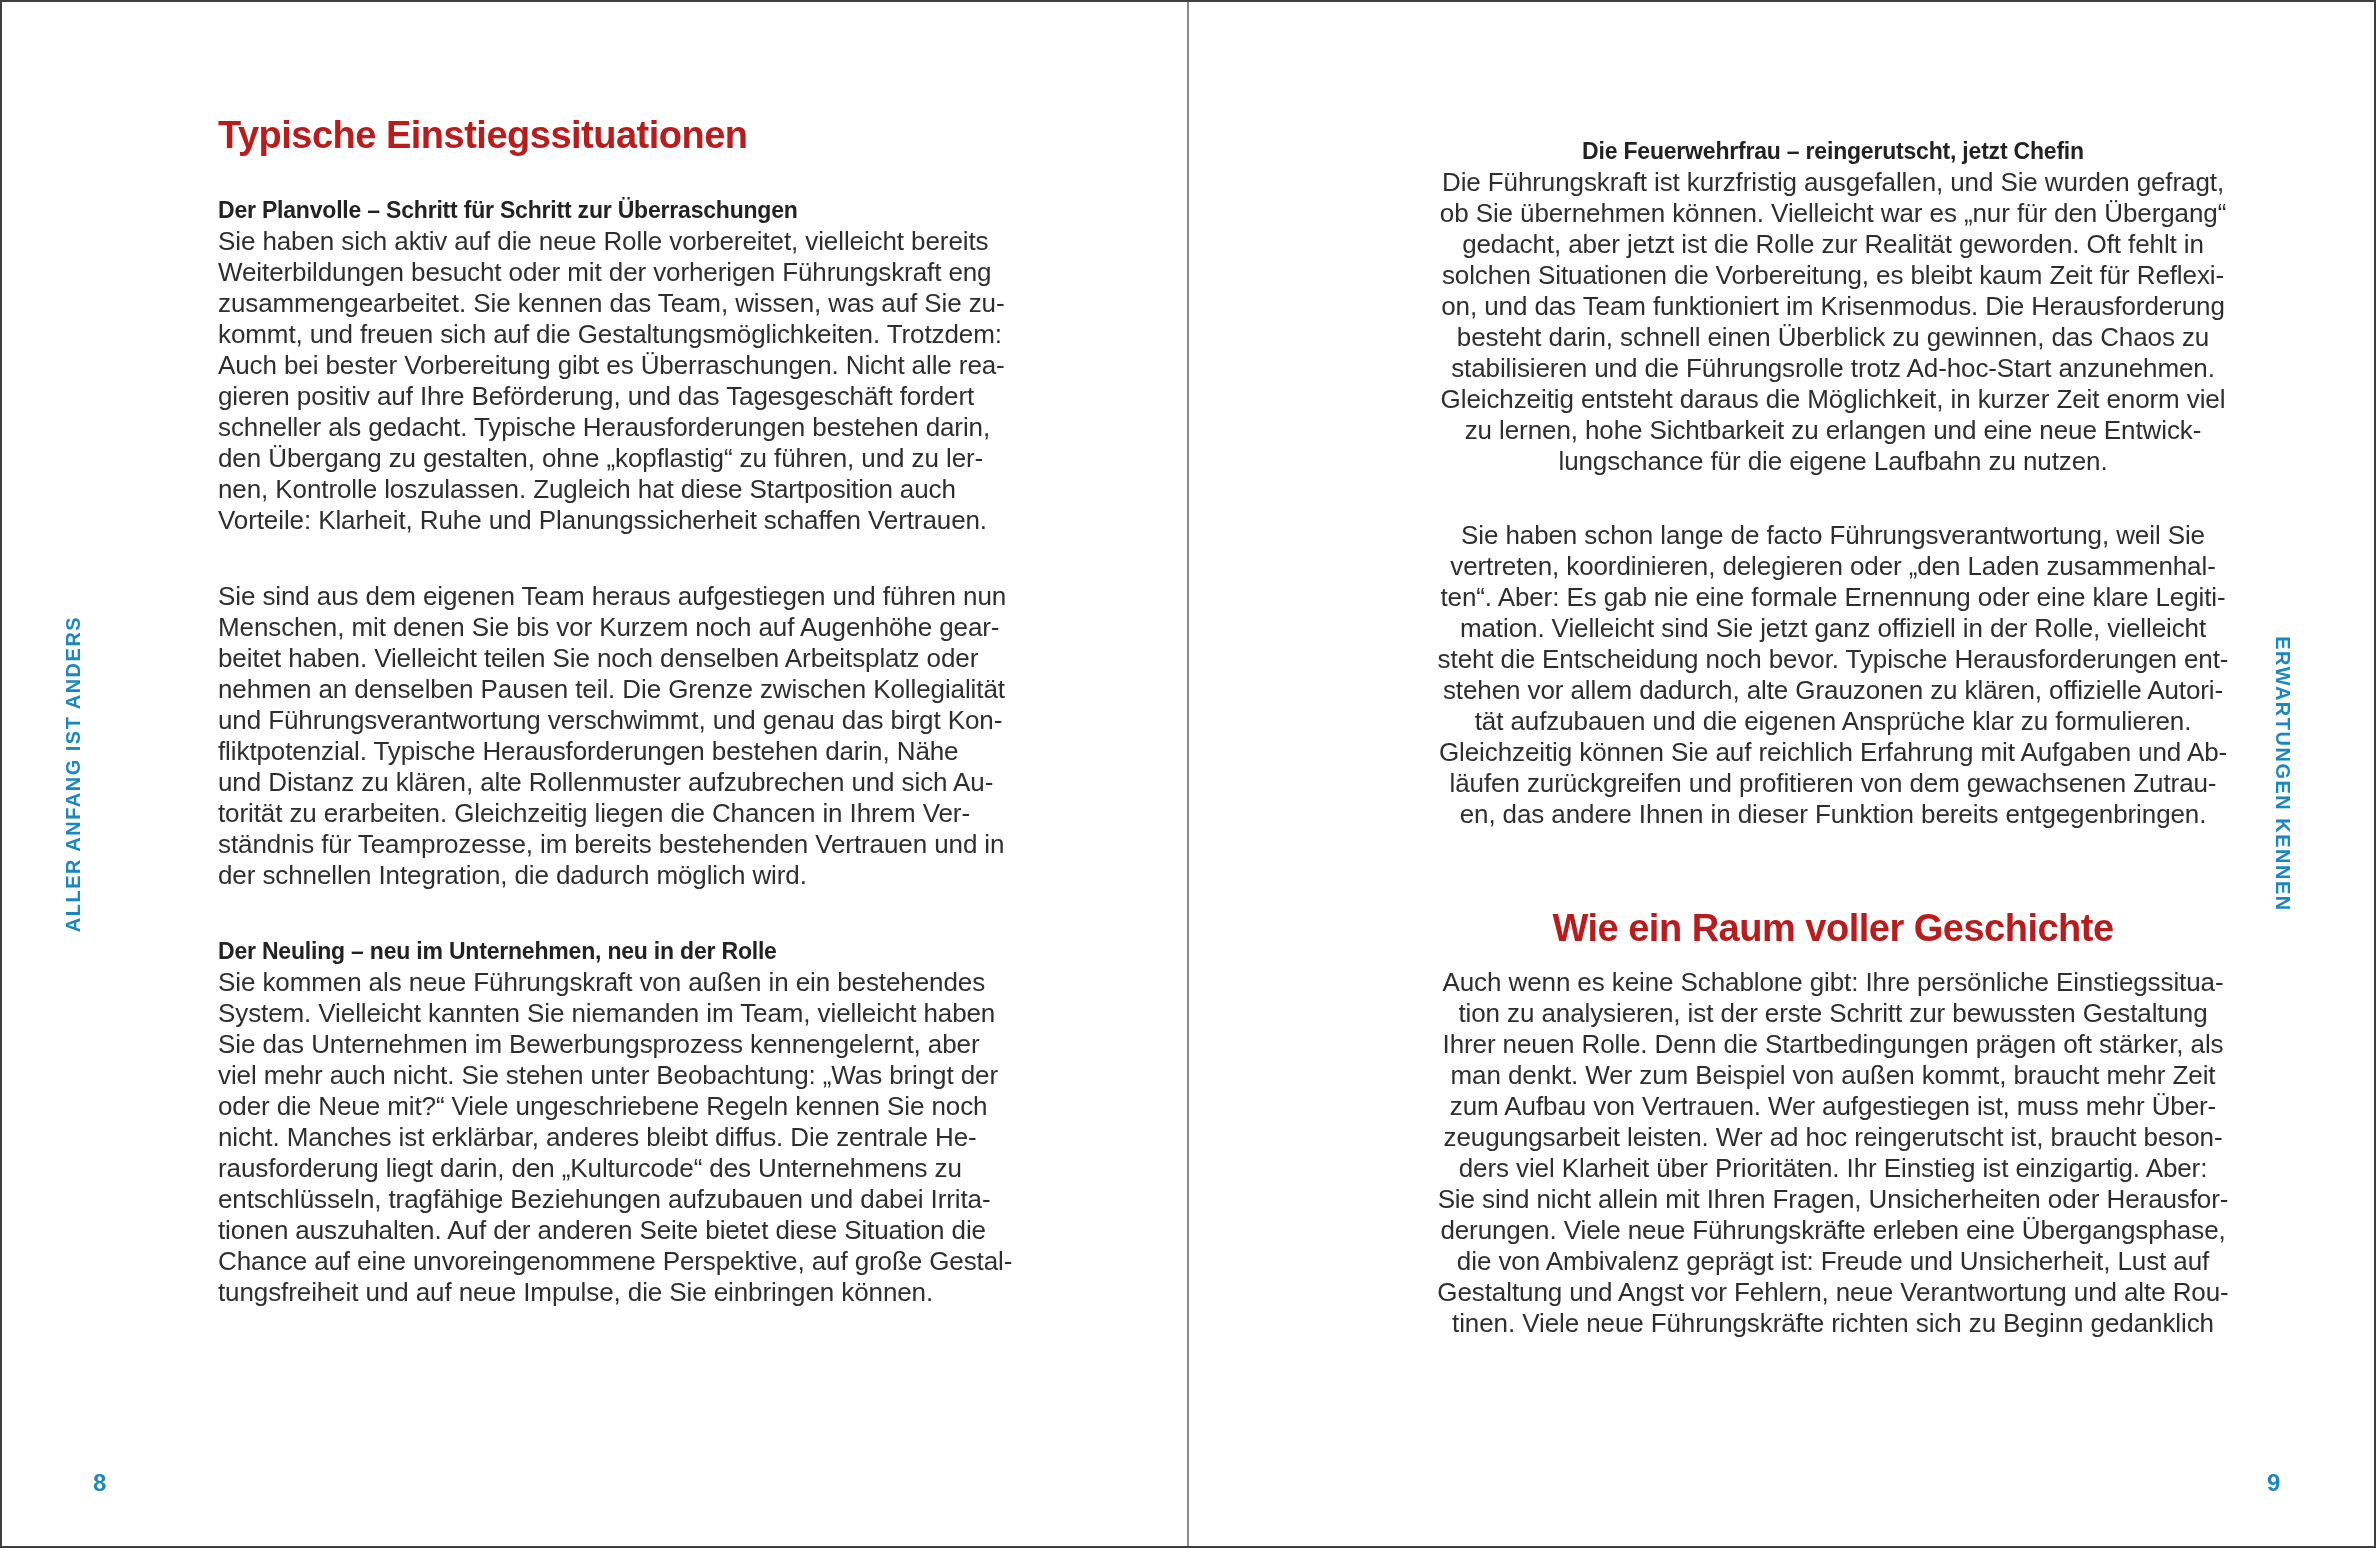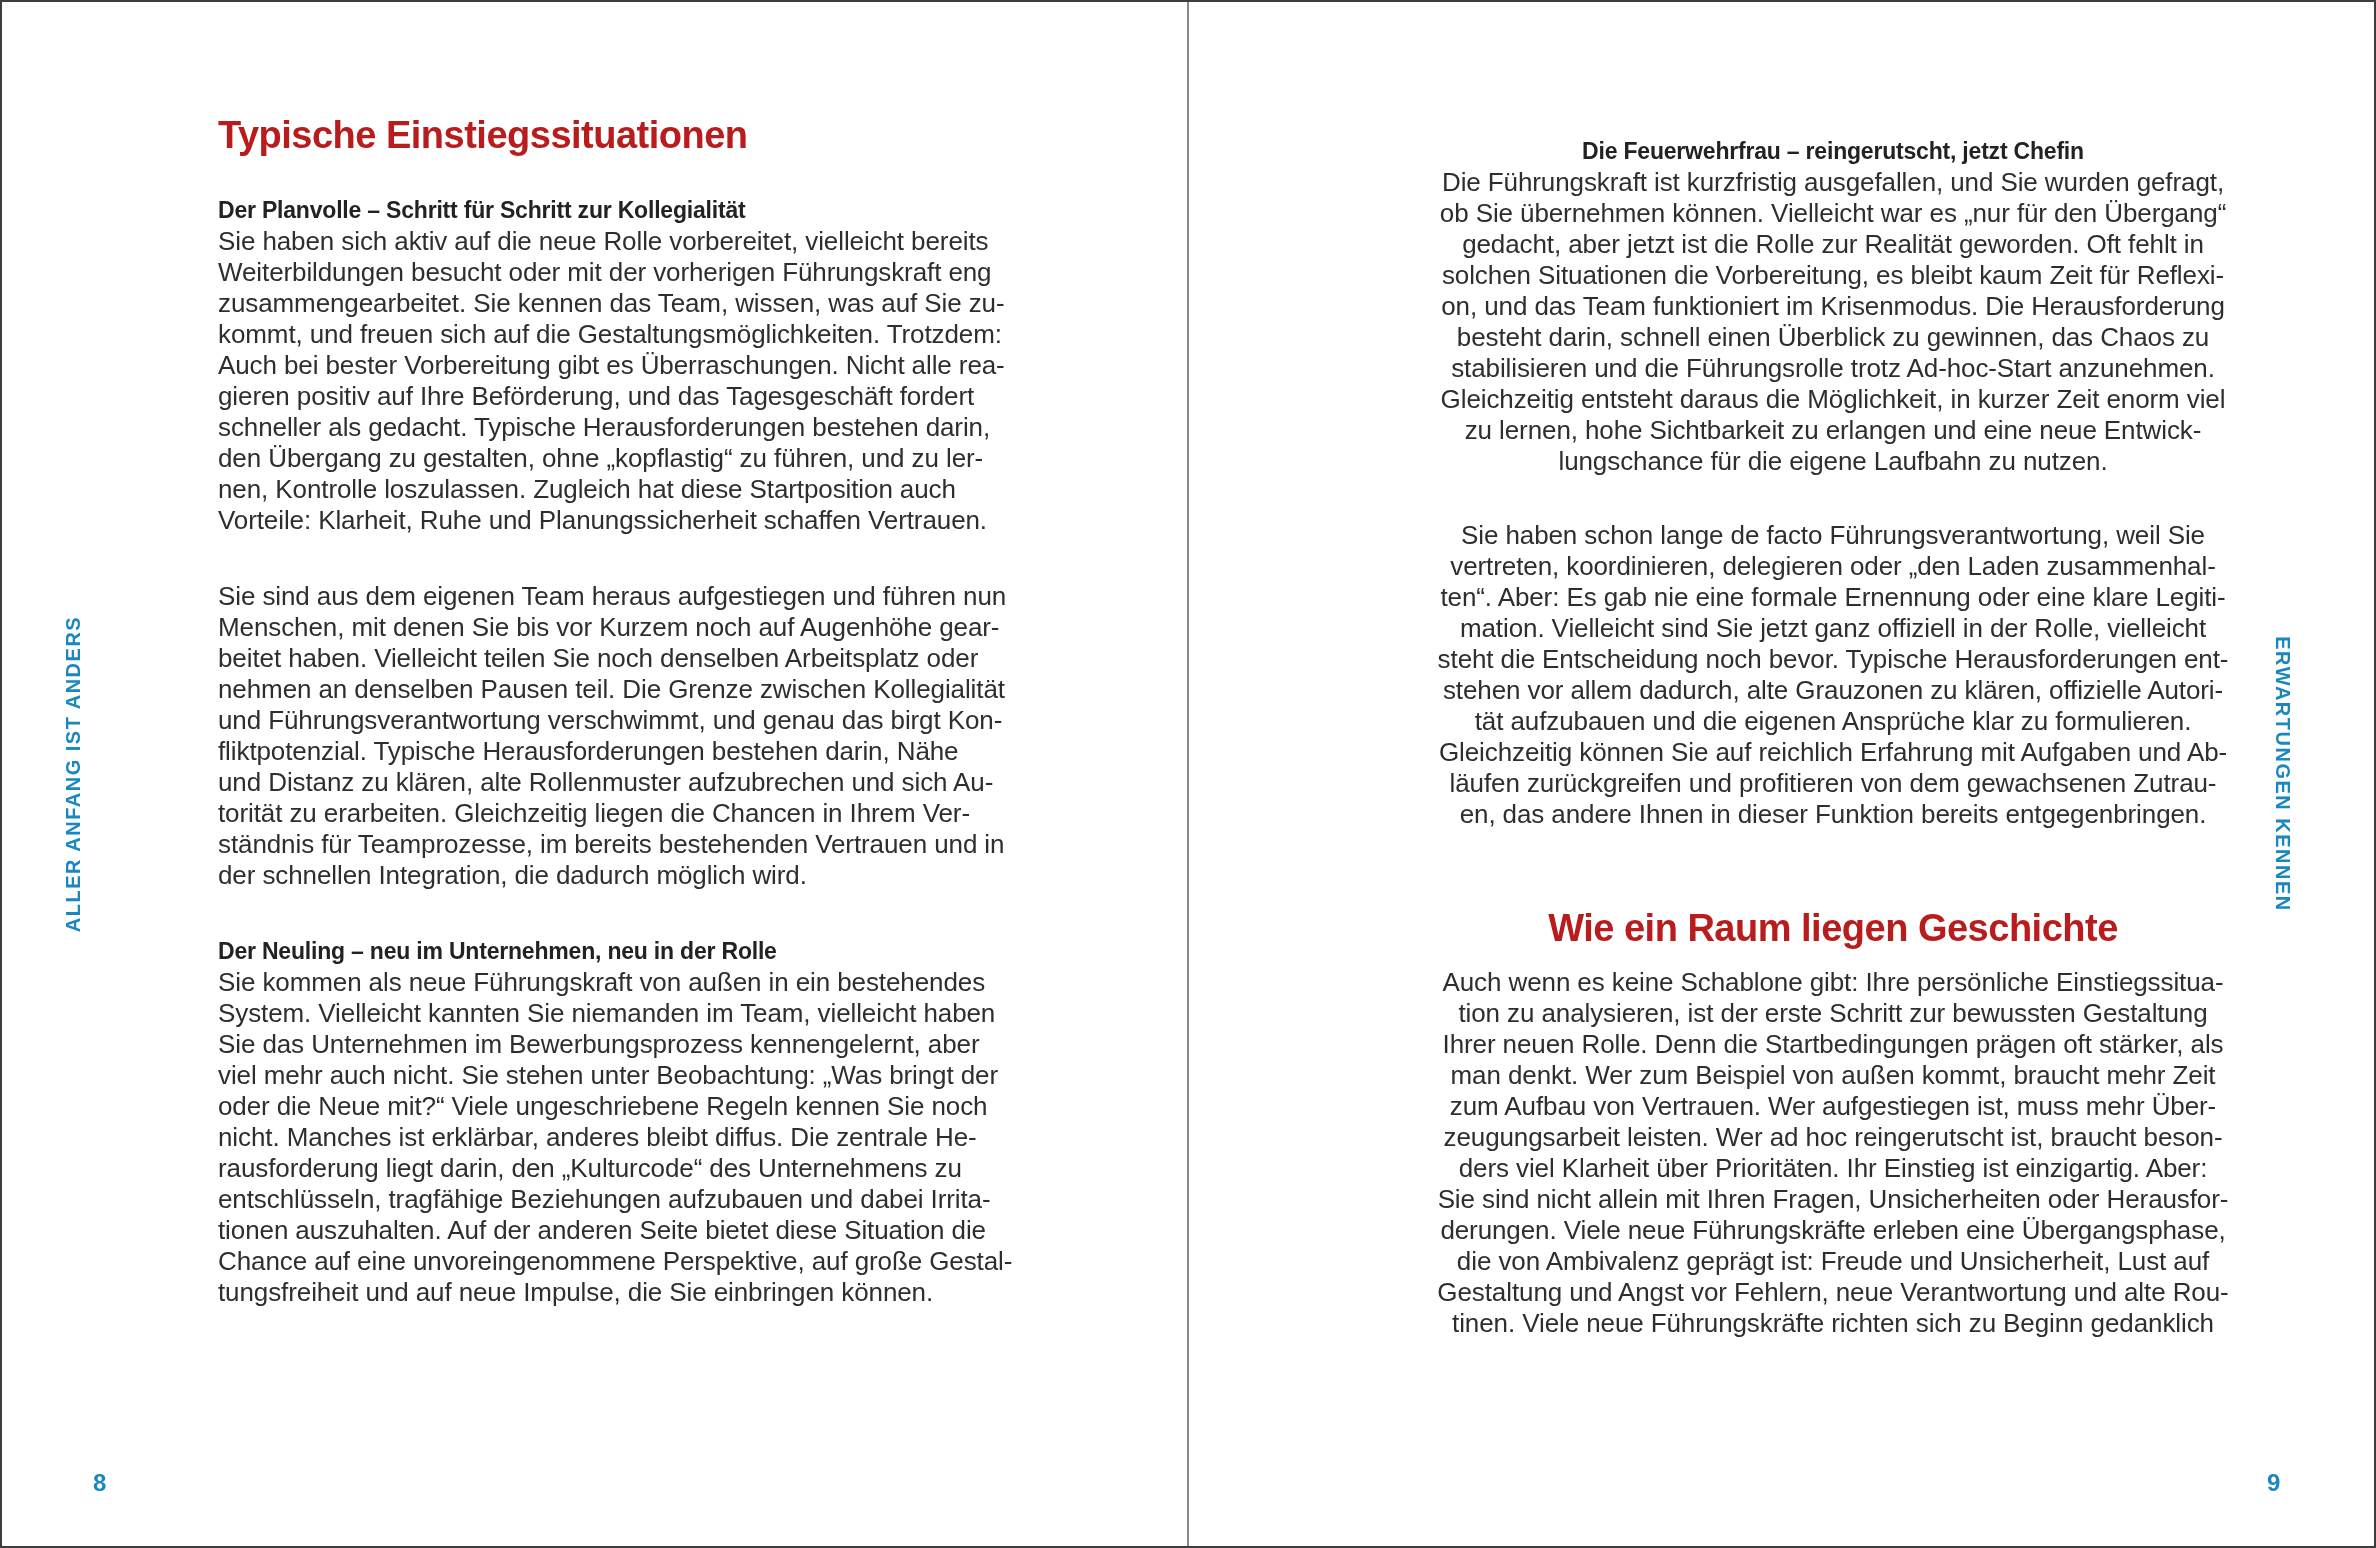--- a/index.html
+++ b/index.html
@@ -103,21 +103,21 @@
 </head>
 <body>
 
 <div class="spread">
 
   <div class="page page-left">
     <div class="content content-left">
       <h1 class="display">Typische Einstiegssituationen</h1>
 
       <section>
-        <p class="sec-title">Der Planvolle – Schritt für Schritt zur Kollegialität</p>
+        <p class="sec-title">Der Planvolle – Schritt für Schritt zur Überraschungen</p>
         <p class="sec-lines">Sie haben sich aktiv auf die neue Rolle vorbereitet, vielleicht bereits
 Weiterbildungen besucht oder mit der vorherigen Führungskraft eng
 zusammengearbeitet. Sie kennen das Team, wissen, was auf Sie zu-
 kommt, und freuen sich auf die Gestaltungsmöglichkeiten. Trotzdem:
 Auch bei bester Vorbereitung gibt es Überraschungen. Nicht alle rea-
 gieren positiv auf Ihre Beförderung, und das Tagesgeschäft fordert
 schneller als gedacht. Typische Herausforderungen bestehen darin,
 den Übergang zu gestalten, ohne „kopflastig“ zu führen, und zu ler-
 nen, Kontrolle loszulassen. Zugleich hat diese Startposition auch
 Vorteile: Klarheit, Ruhe und Planungssicherheit schaffen Vertrauen.</p>
@@ -178,21 +178,21 @@
 ten“. Aber: Es gab nie eine formale Ernennung oder eine klare Legiti-
 mation. Vielleicht sind Sie jetzt ganz offiziell in der Rolle, vielleicht
 steht die Entscheidung noch bevor. Typische Herausforderungen ent-
 stehen vor allem dadurch, alte Grauzonen zu klären, offizielle Autori-
 tät aufzubauen und die eigenen Ansprüche klar zu formulieren.
 Gleichzeitig können Sie auf reichlich Erfahrung mit Aufgaben und Ab-
 läufen zurückgreifen und profitieren von dem gewachsenen Zutrau-
 en, das andere Ihnen in dieser Funktion bereits entgegenbringen.</p>
       </section>
 
-      <h1 class="display display-2">Wie ein Raum liegen Geschichte</h1>
+      <h1 class="display display-2">Wie ein Raum voller Geschichte</h1>
       <p class="sec-lines last">Auch wenn es keine Schablone gibt: Ihre persönliche Einstiegssitua-
 tion zu analysieren, ist der erste Schritt zur bewussten Gestaltung
 Ihrer neuen Rolle. Denn die Startbedingungen prägen oft stärker, als
 man denkt. Wer zum Beispiel von außen kommt, braucht mehr Zeit
 zum Aufbau von Vertrauen. Wer aufgestiegen ist, muss mehr Über-
 zeugungsarbeit leisten. Wer ad hoc reingerutscht ist, braucht beson-
 ders viel Klarheit über Prioritäten. Ihr Einstieg ist einzigartig. Aber:
 Sie sind nicht allein mit Ihren Fragen, Unsicherheiten oder Herausfor-
 derungen. Viele neue Führungskräfte erleben eine Übergangsphase,
 die von Ambivalenz geprägt ist: Freude und Unsicherheit, Lust auf

